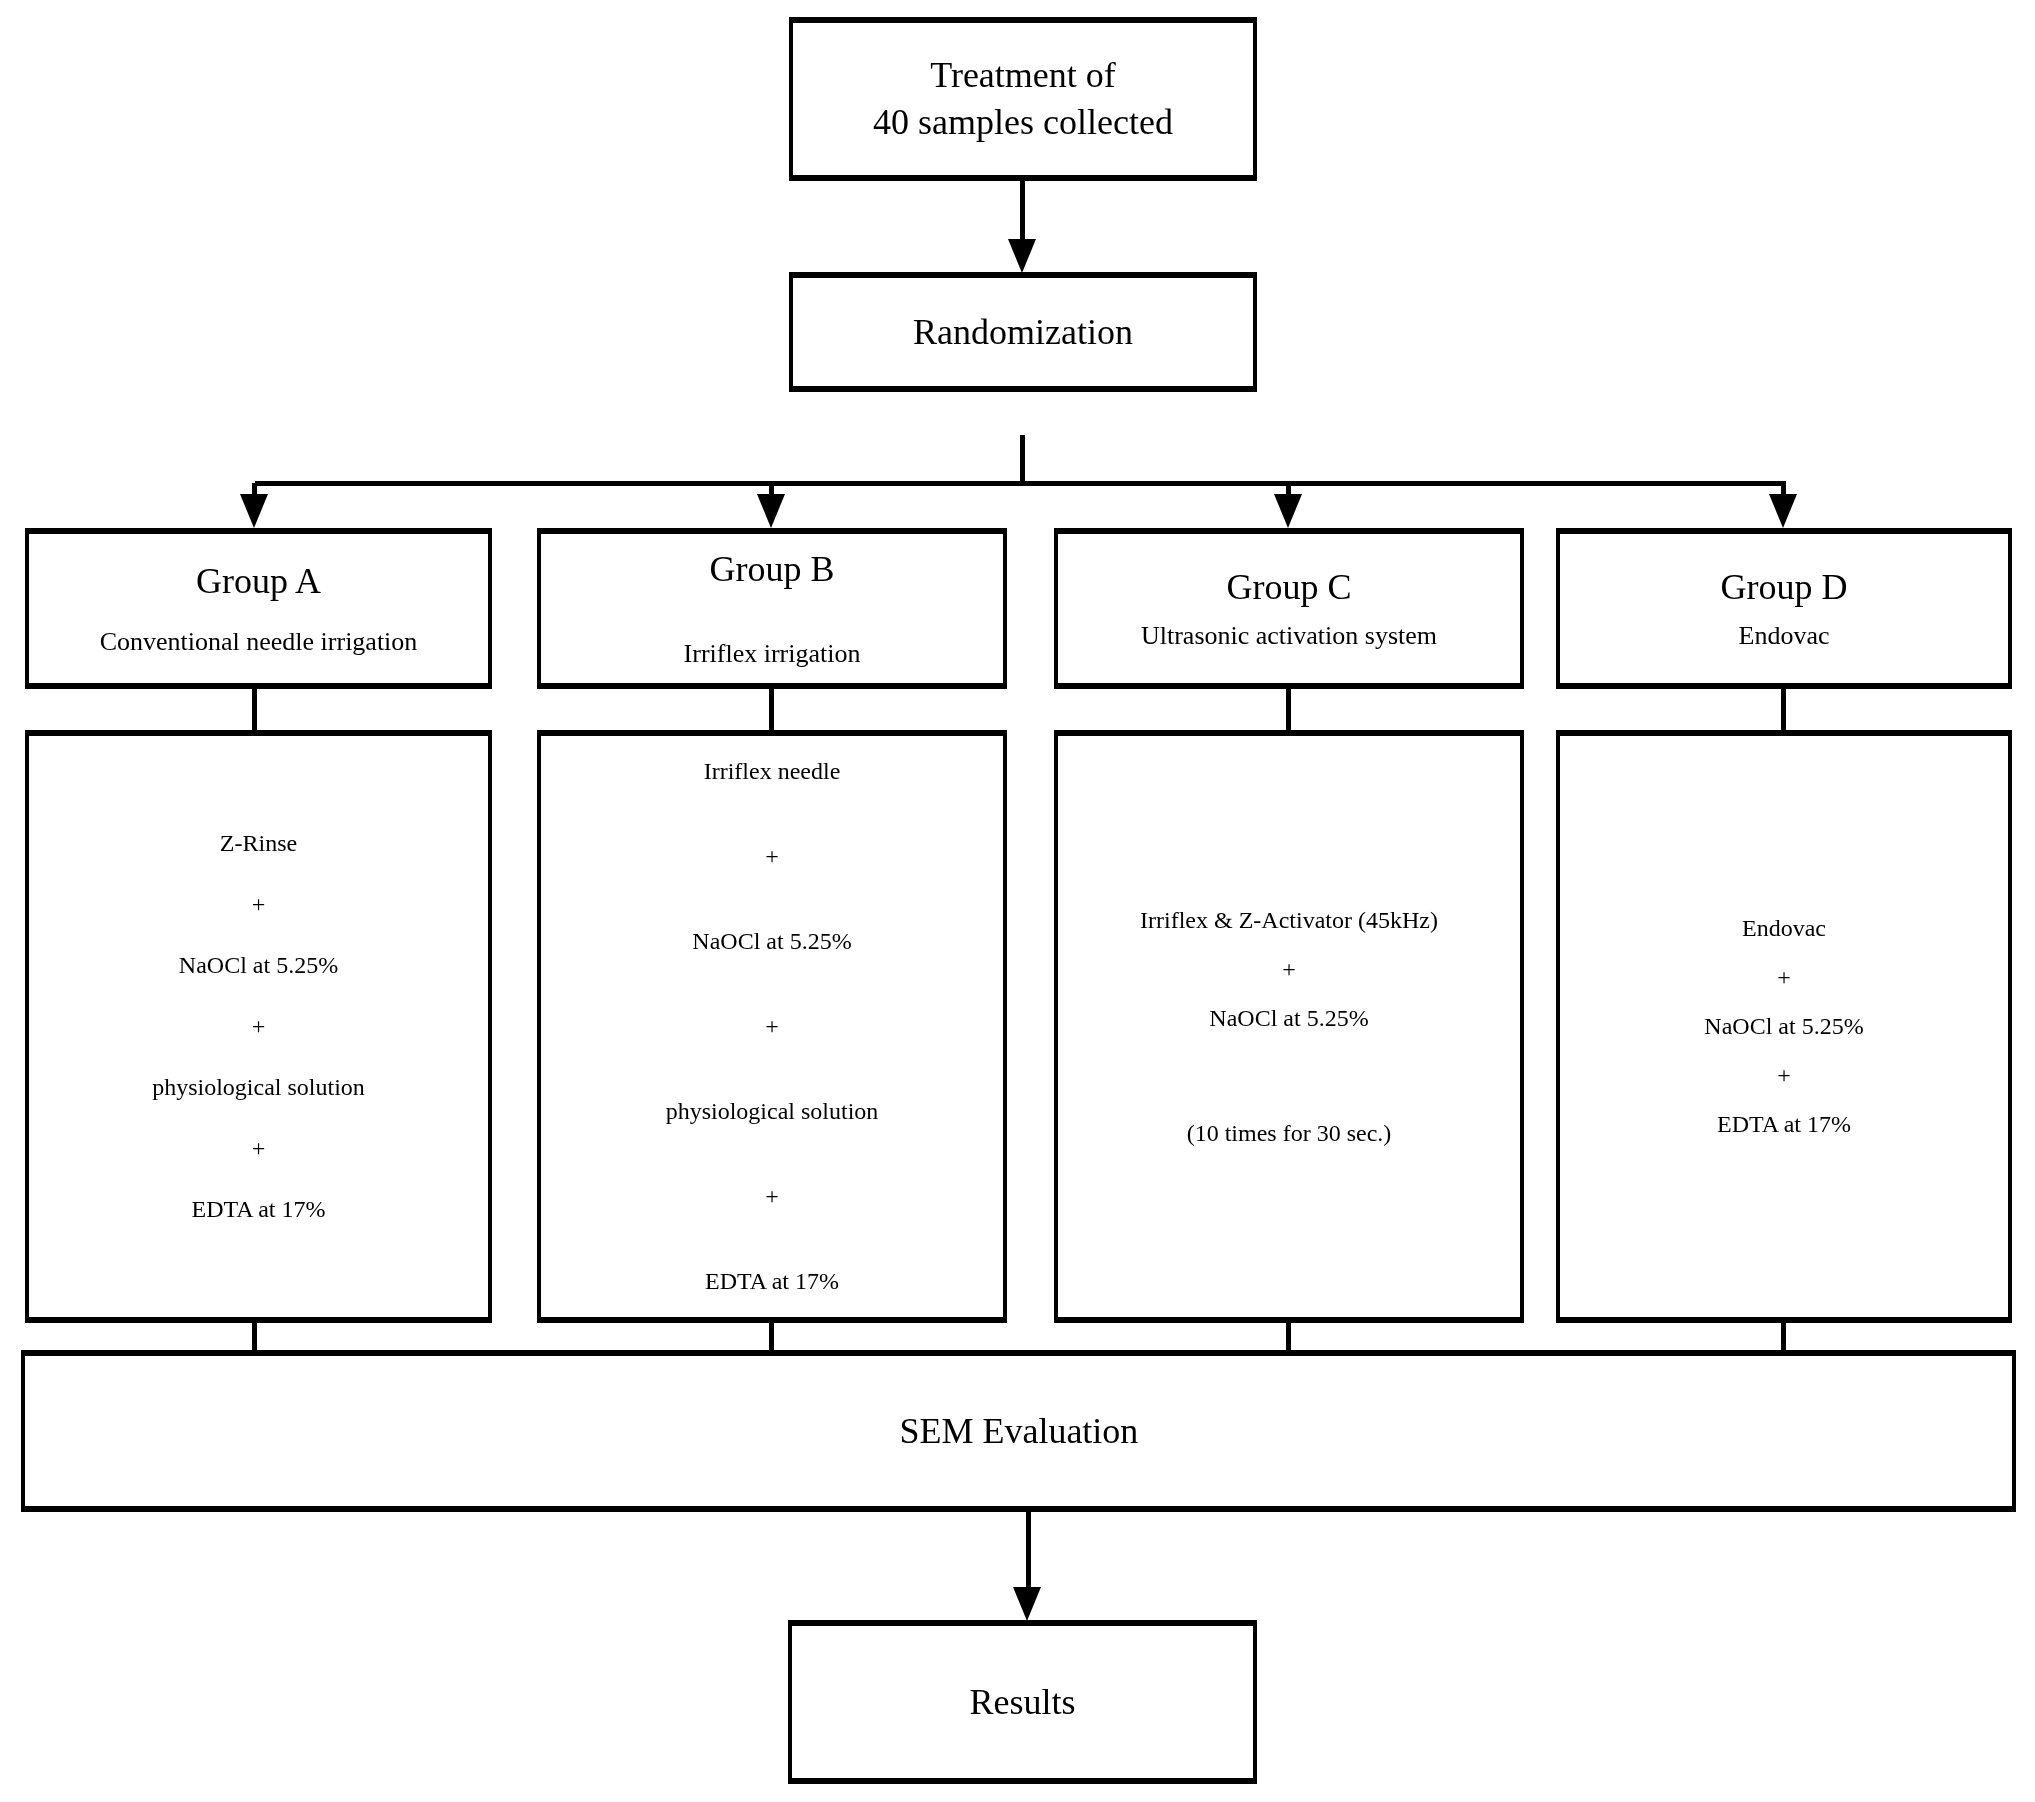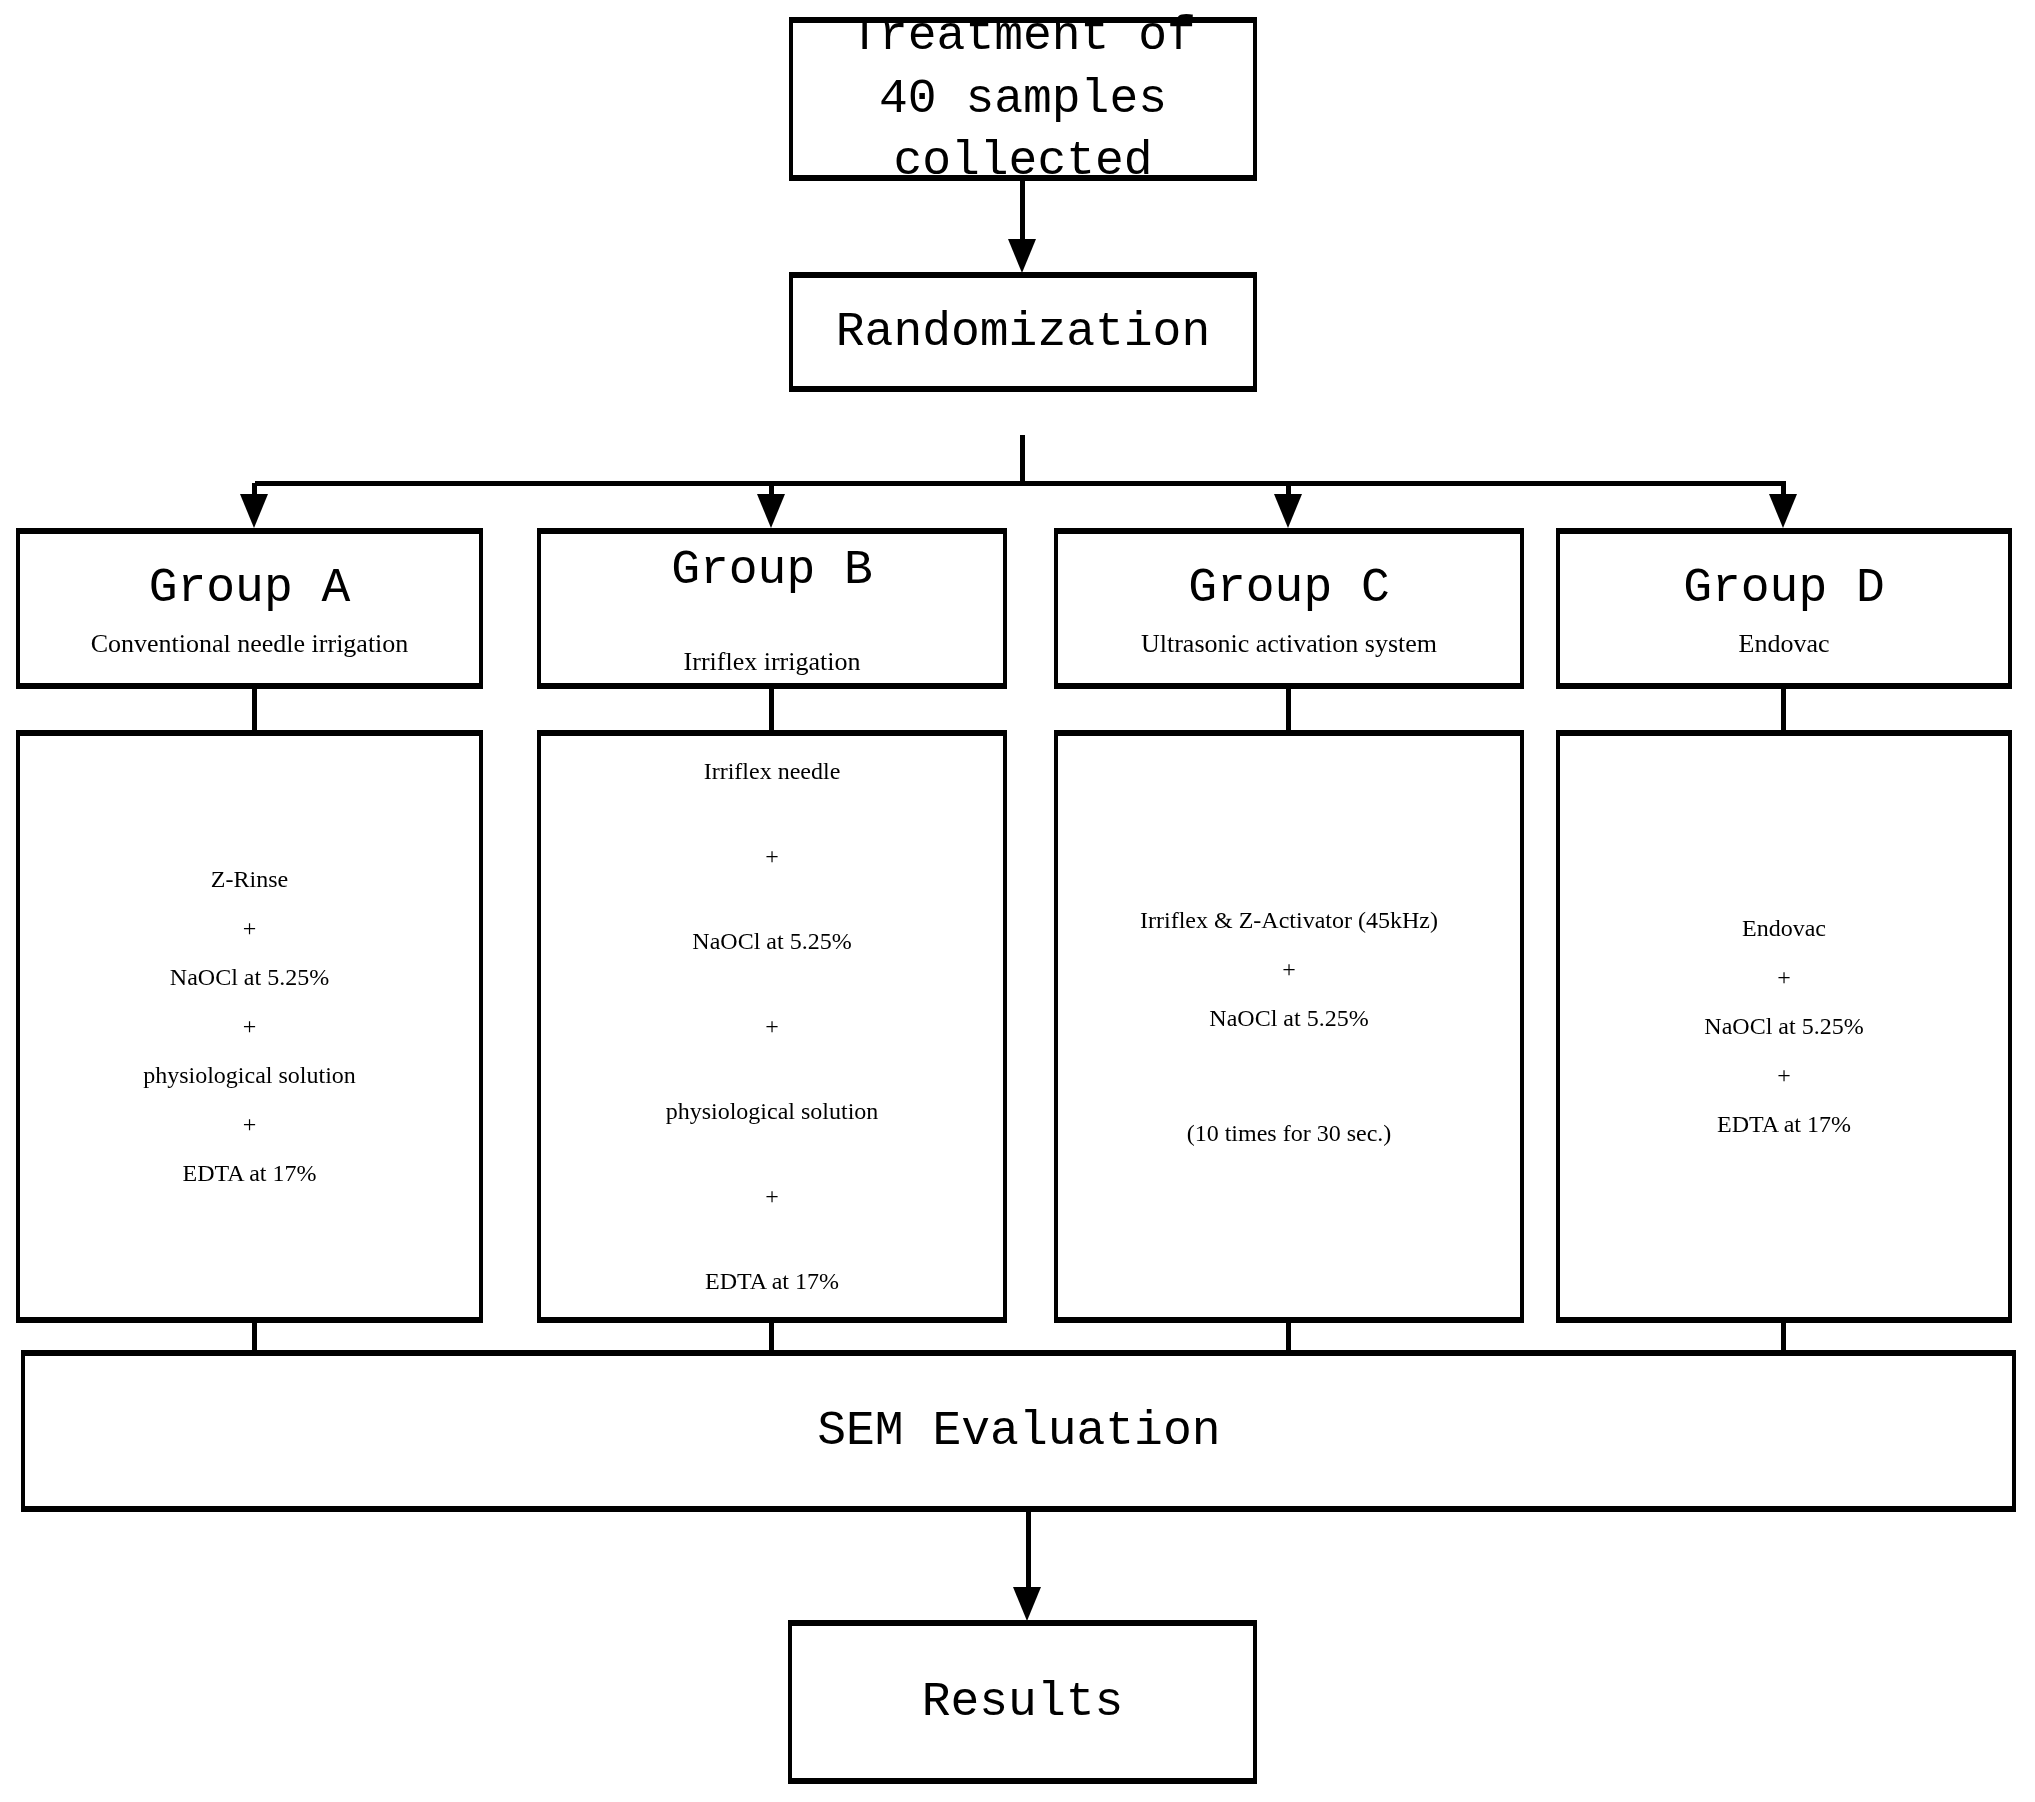--- a/index.html
+++ b/index.html
@@ -18,40 +18,40 @@
     border: 4.6px solid #000000;
     border-top-width: 6.1px;
     border-bottom-width: 6.1px;
     display: flex;
     flex-direction: column;
     align-items: center;
     justify-content: center;
     text-align: center;
   }
 
-  .box-title    { font-size: 48px; line-height: 1.3; font-family: Liberation Mono, monospace; }
+  .box-title    { font-size: 36px; line-height: 1.3; }
   .box-subtitle { font-size: 26px; line-height: 1.3; margin-top: 7.6px; }
 
   .proto-line         { font-size: 24px; line-height: 49px; min-height: 49px; white-space: nowrap; }
   .proto-line.spacer  { min-height: 66px; }
 
   .vline     { position: absolute; width: 4.6px;  background: #000000; }
   .hline     { position: absolute; height: 5.3px; background: #000000; }
   .arrowhead {
     position: absolute; width: 0; height: 0;
     border-left: 14.5px solid transparent;
     border-right: 14.5px solid transparent;
     border-top: 34px solid #000000;
   }
 
   
   .n-start   { left: 789px; top: 17px;   width: 468px;  height: 164px; }
   .n-random  { left: 789px; top: 272px;  width: 468px;  height: 120px; }
 
-  .g-a { left: 16px;   width: 467px; }
+  .g-a { left: 25px;   width: 467px; gap: 12px; }
   .g-b { left: 537px;  width: 470px; gap: 36px; }
   .g-c { left: 1054px; width: 470px; }
   .g-d { left: 1556px; width: 456px; }
   .hdr    { top: 528px; height: 161px; }
   .detail { top: 730px; height: 593px; }
 
   .n-sem     { left: 21.4px;   top: 1350px; width: 1995px; height: 162px; }
   .n-results { left: 788px; top: 1620px; width: 469px;  height: 164px; }
 </style>
 </head>

